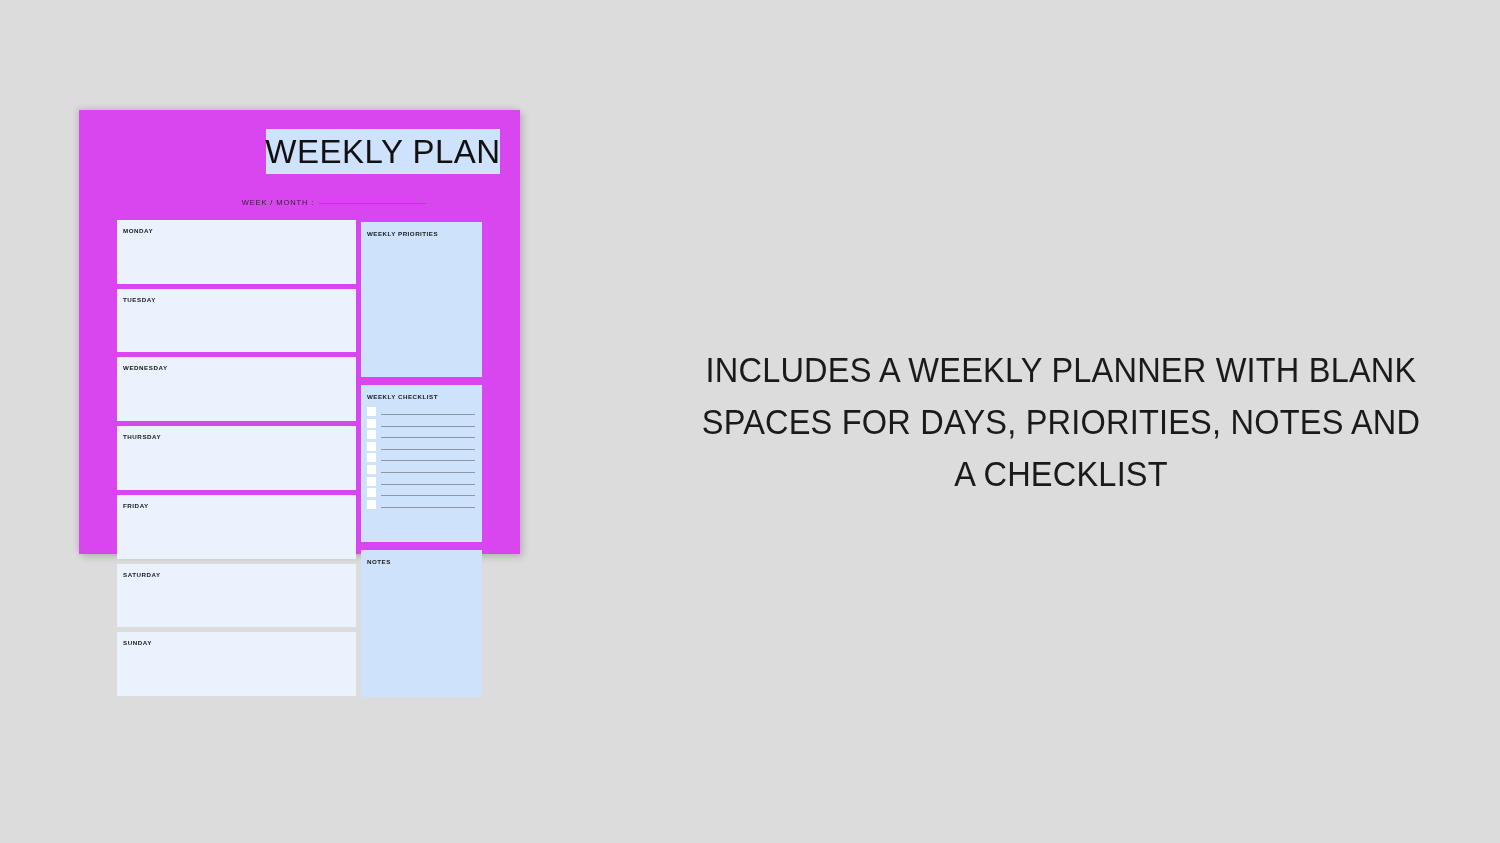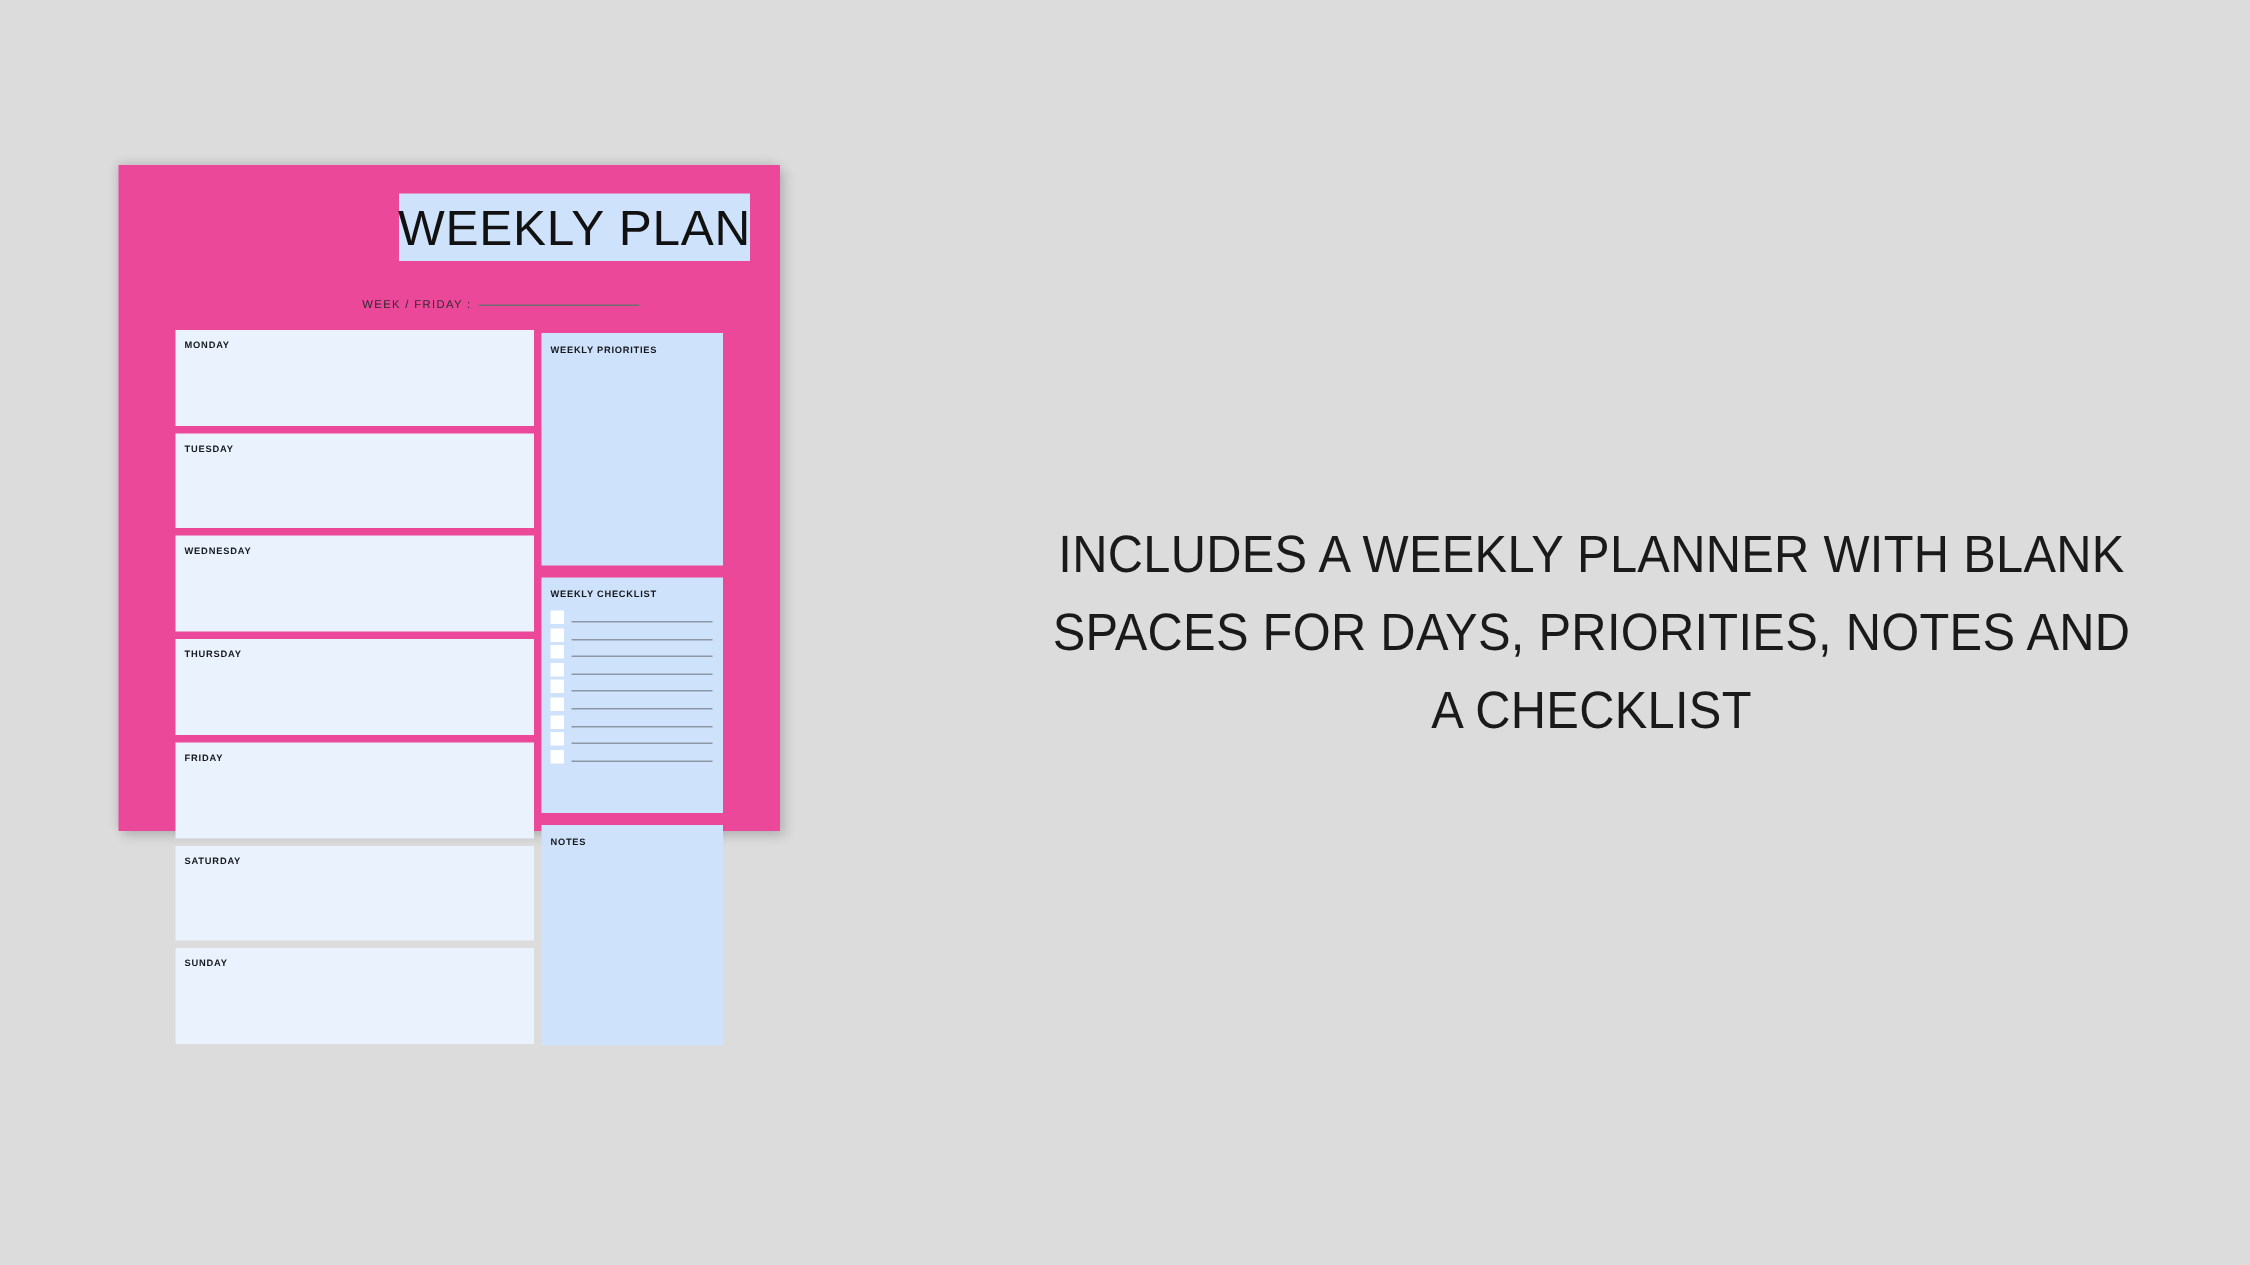--- a/index.html
+++ b/index.html
@@ -16,21 +16,21 @@
     position: relative;
   }
 
   
   #paper-sheet {
     position: absolute;
     left: 79px;
     top: 110px;
     width: 441px;
     height: 444px;
-    background: #ec4899;
+    background: #d946ef;
     box-shadow: 3px 3px 7px rgba(0,0,0,0.17),
                 -2px -2px 6px rgba(0,0,0,0.10);
   }
 
   
   #title-banner {
     position: absolute;
     left: 187px;
     top: 19px;
     width: 234px;
@@ -184,21 +184,21 @@
 </head>
 <body>
 
 <div id="paper-sheet">
 
   <div id="title-banner">
     <span id="planner-title">WEEKLY PLAN</span>
   </div>
 
   <div id="week-month-row">
-    <span id="week-month-label">WEEK / FRIDAY :</span>
+    <span id="week-month-label">WEEK / MONTH :</span>
     <span id="week-month-rule"></span>
   </div>
 
   <div id="planner-body">
 
     <div id="days-column">
       <div class="day-block">
         <div class="day-label">MONDAY</div>
       </div>
       <div class="day-block">

